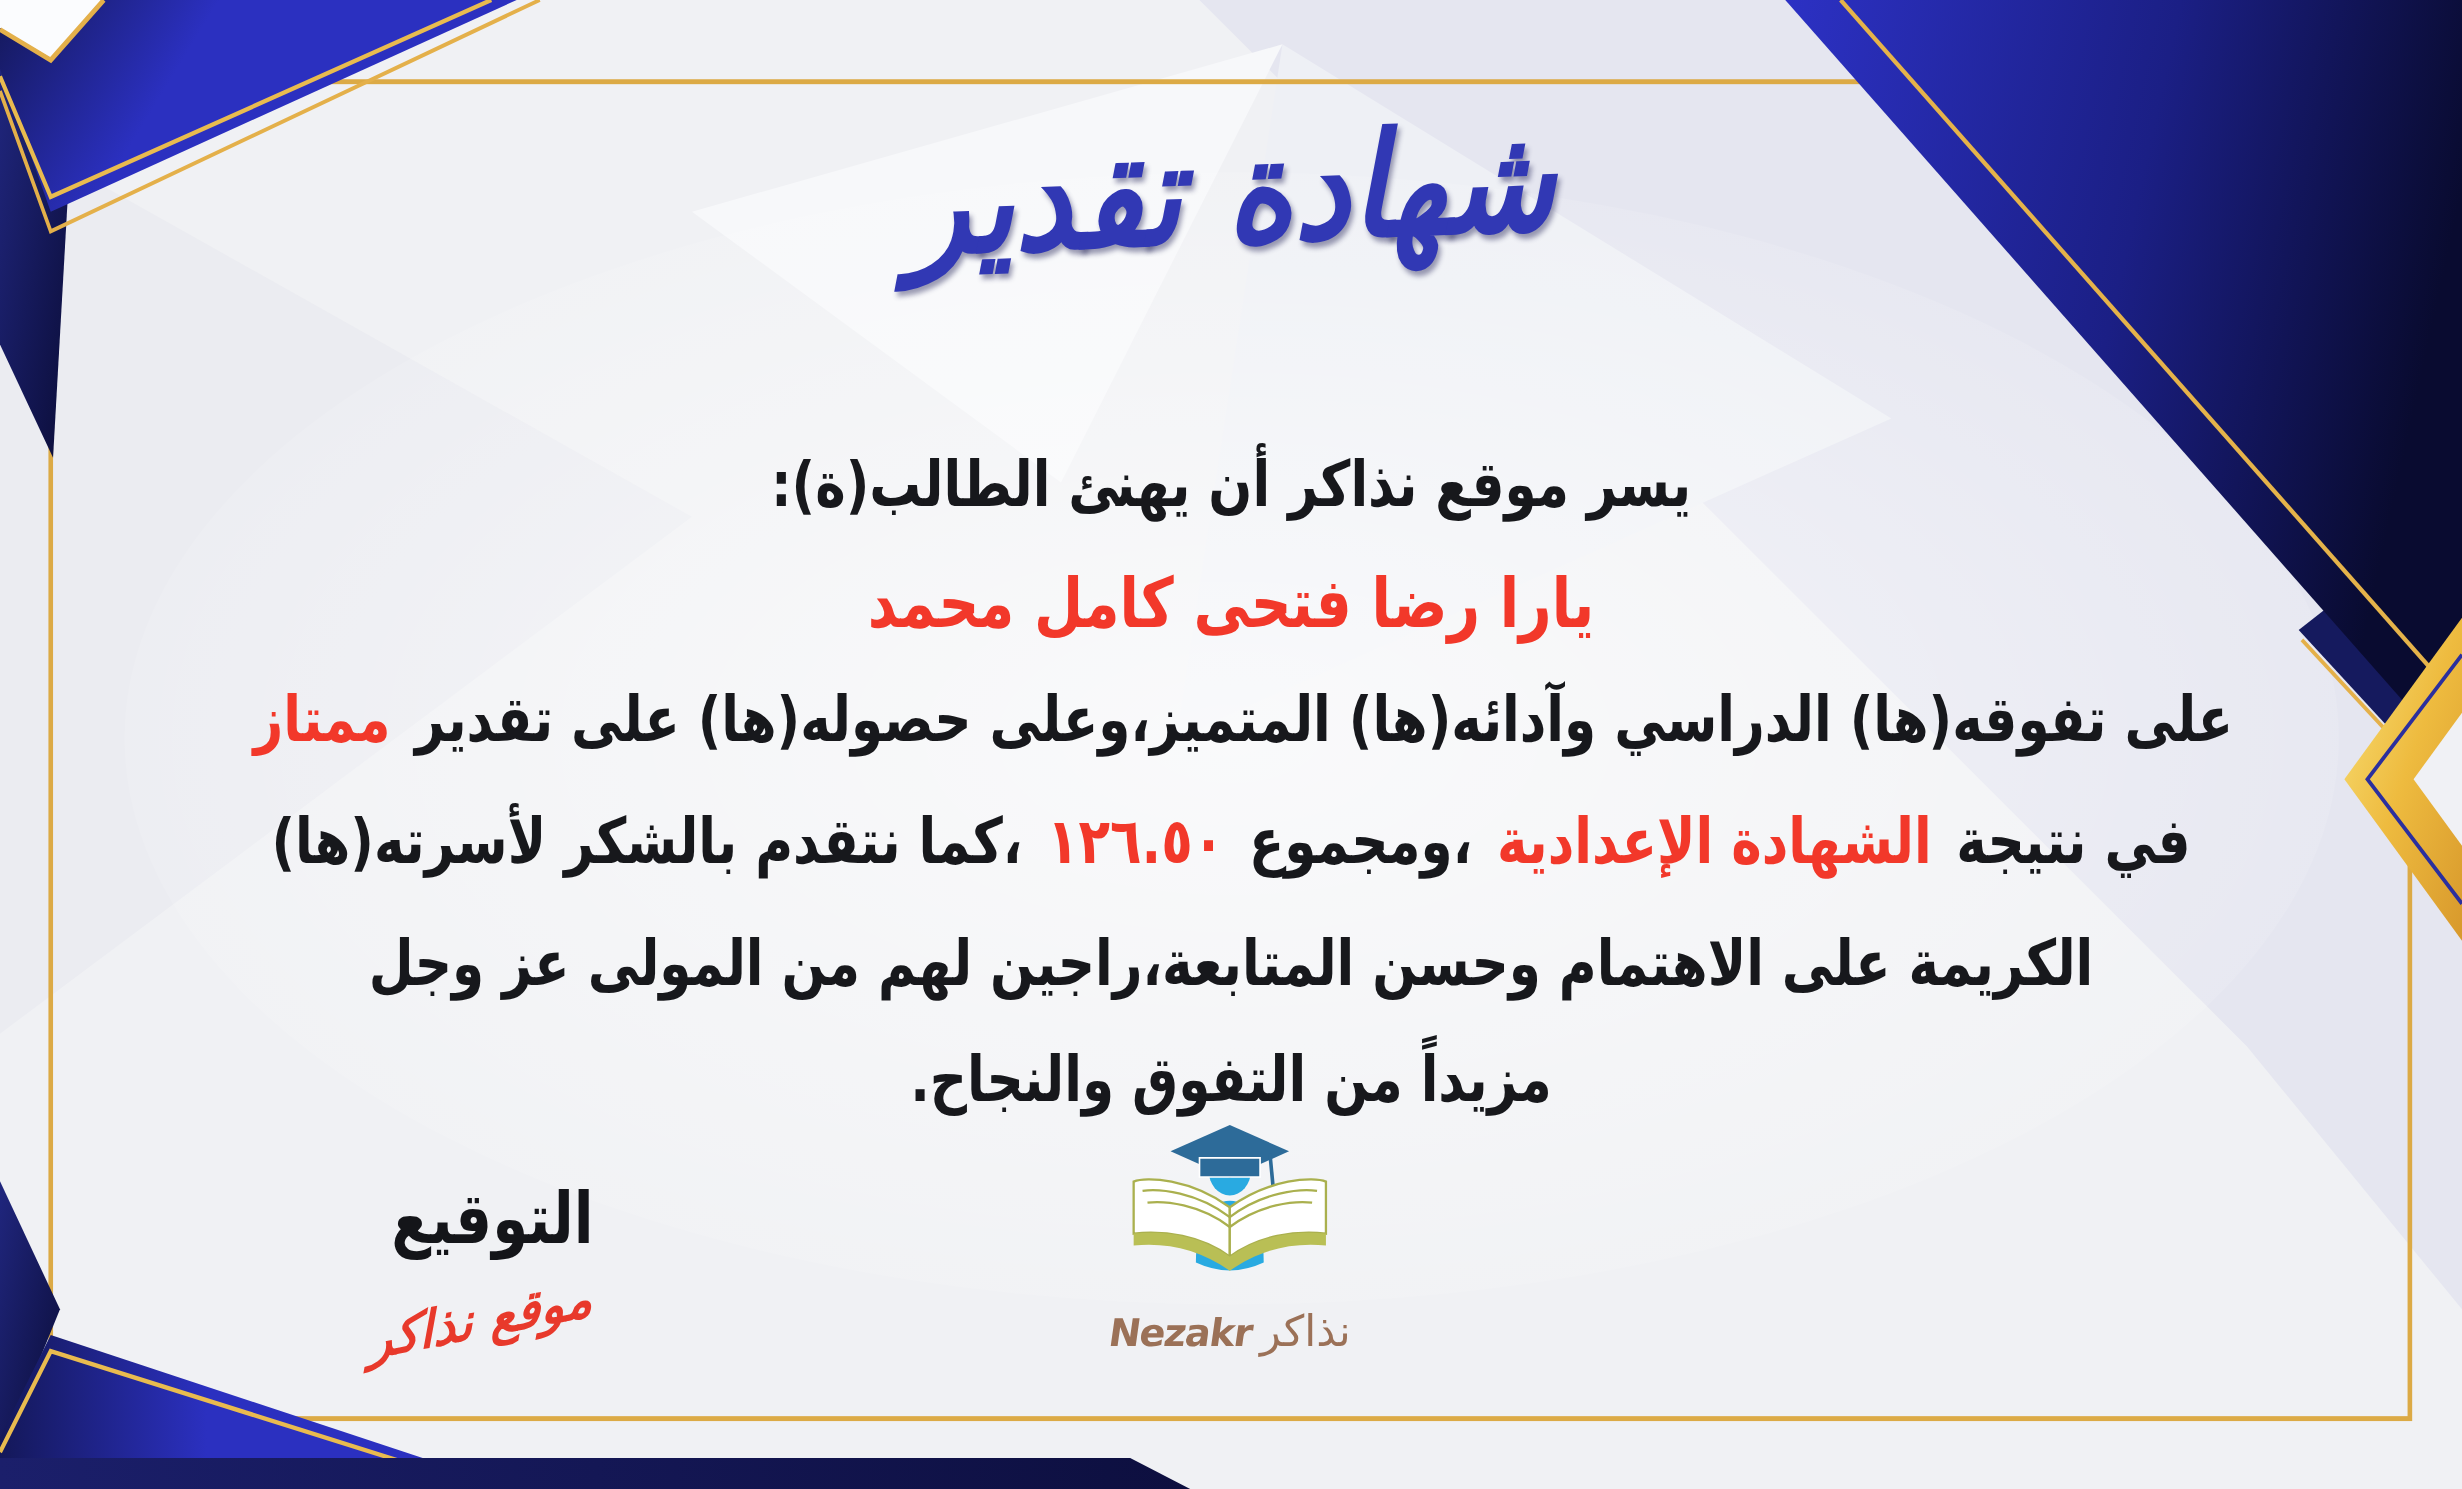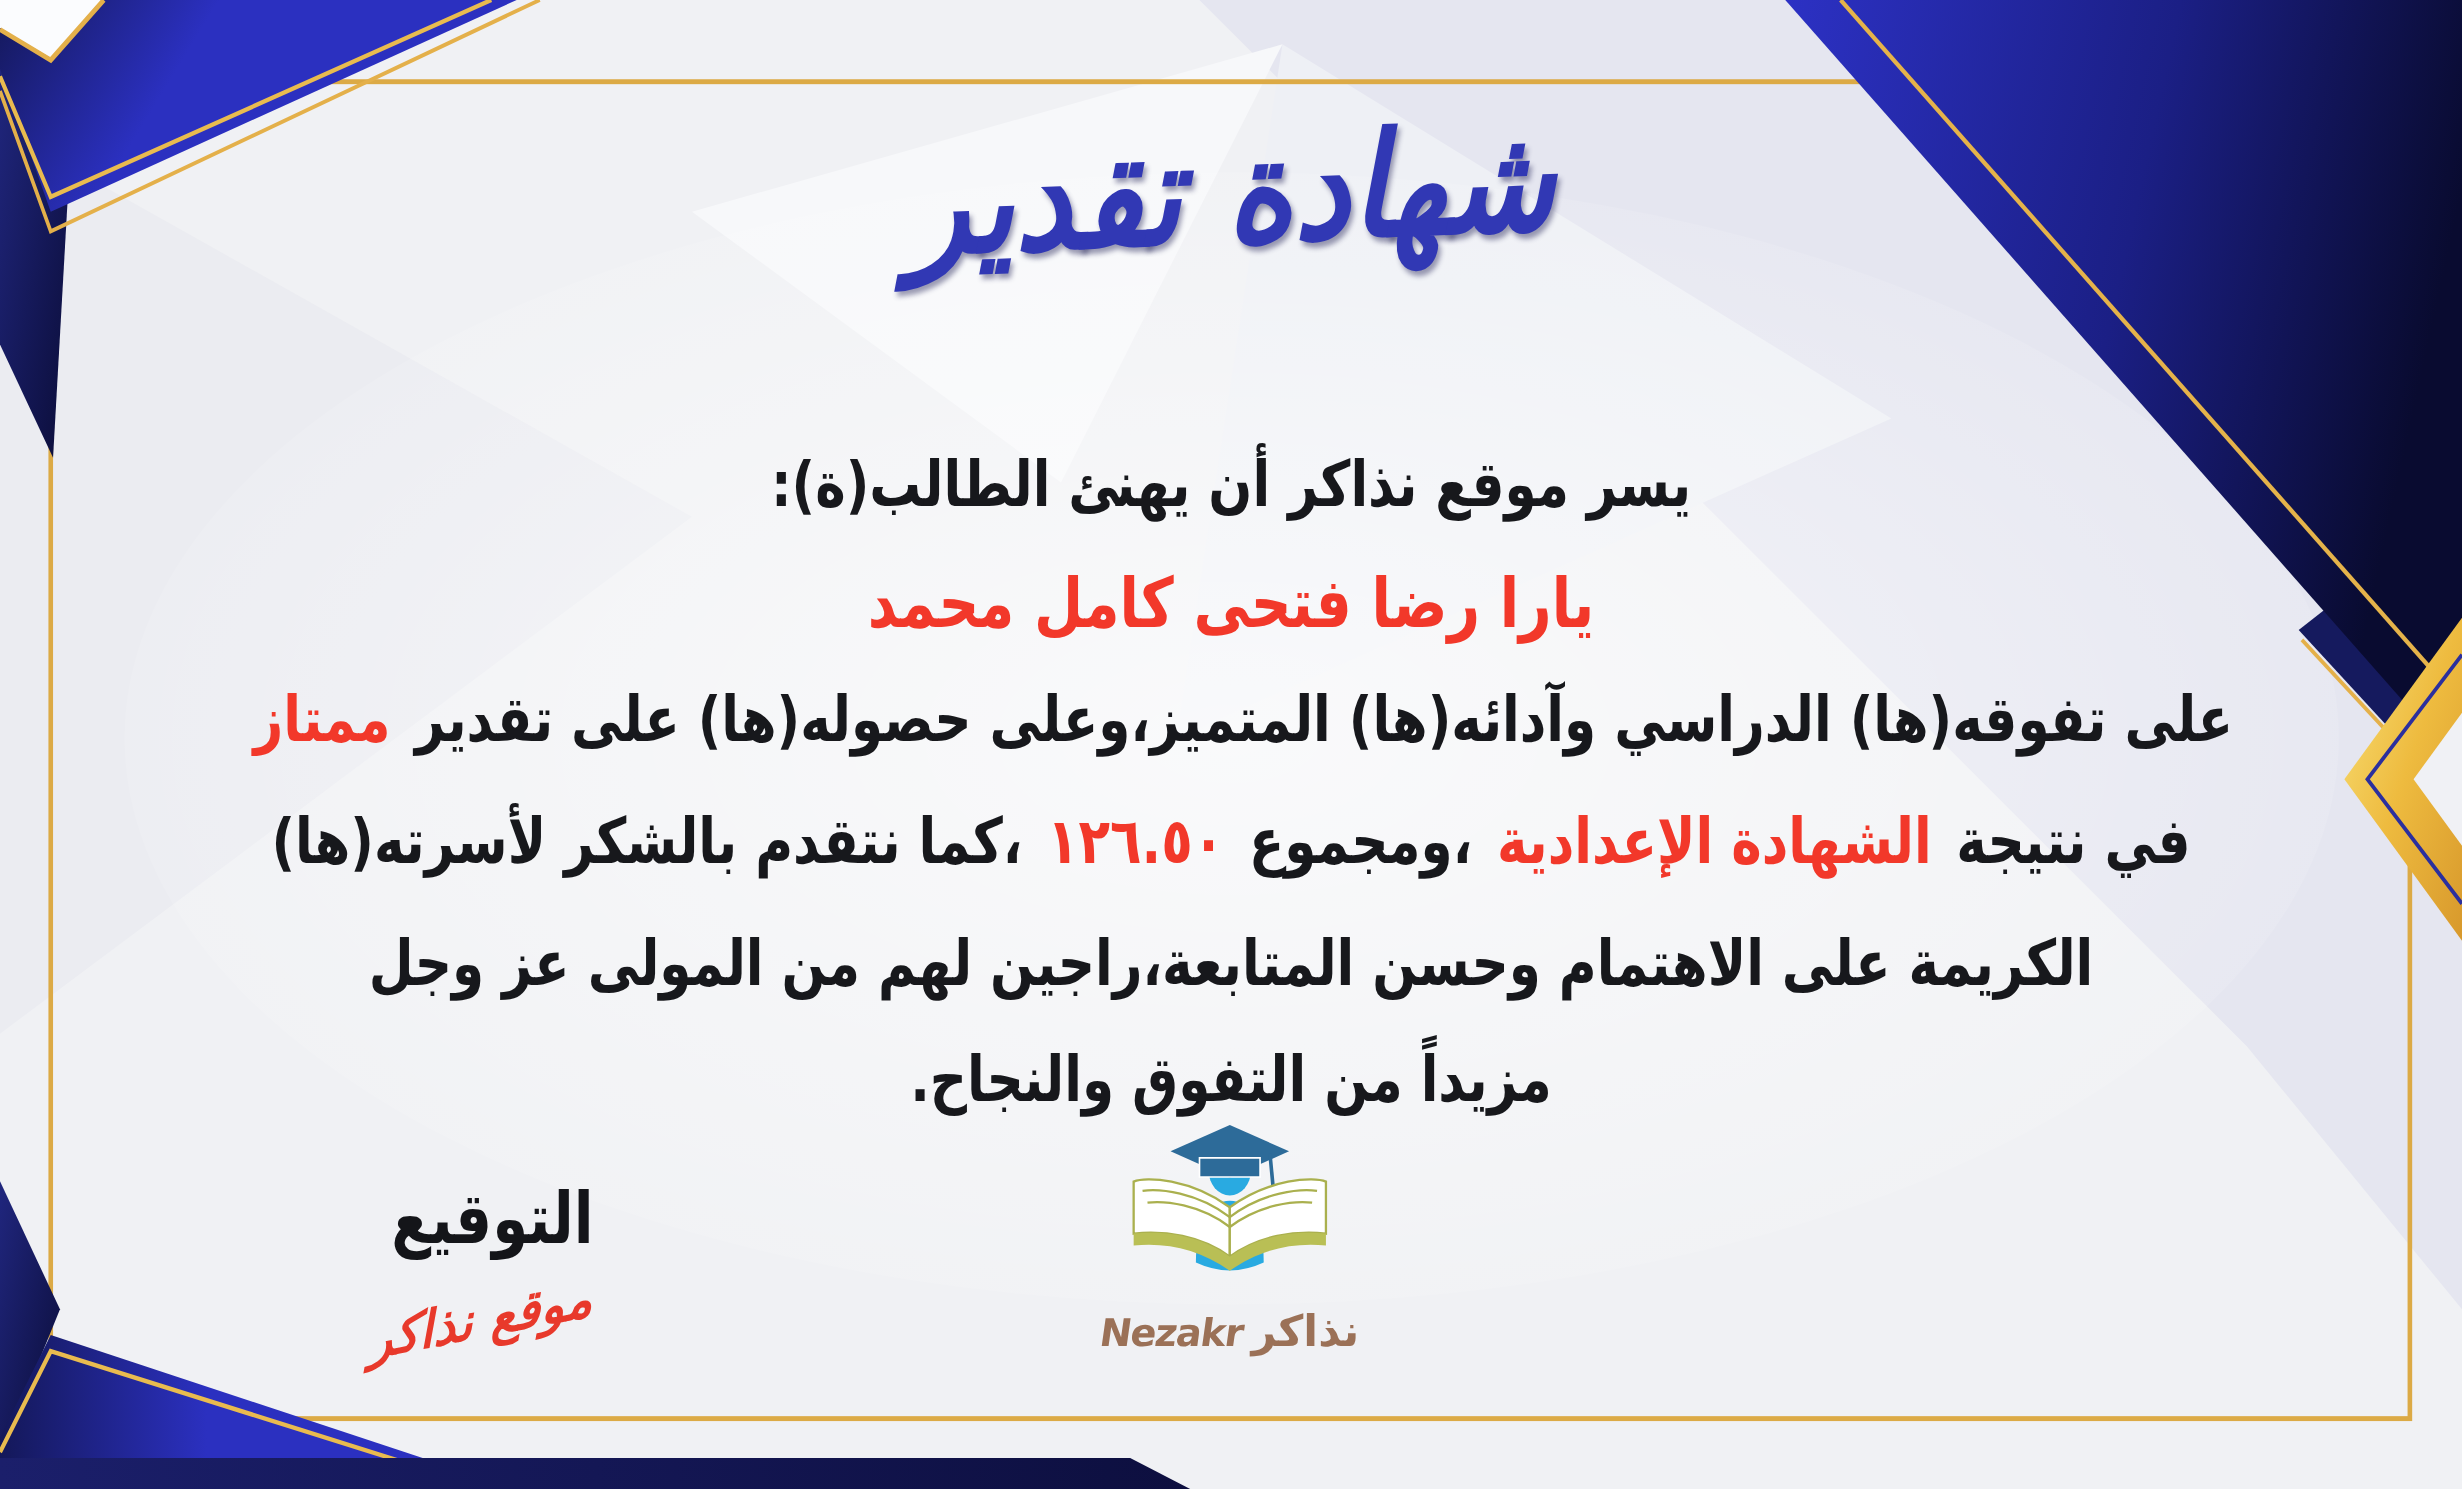--- a/index.html
+++ b/index.html
@@ -22,21 +22,21 @@
   .sig-label{position:absolute;left:12.5%;width:15%;top:80.0%;text-align:center;direction:rtl;
        color:#141519;font-weight:700;font-size:2.35vw;line-height:1;transform:scaleY(1.22);}
   .sig-script{position:absolute;left:11.5%;width:16%;top:87.0%;text-align:center;direction:rtl;
        color:#e8392b;font-weight:700;font-style:italic;font-size:2.05vw;line-height:1;
        transform:rotate(-11deg) skewX(-8deg);}
   .logo{position:absolute;left:43.5%;top:75.3%;width:12.9%;height:17.2%;
         display:flex;flex-direction:column;align-items:center;}
   .logo svg{width:100%;height:72%;}
   .wordmark{display:flex;direction:ltr;align-items:baseline;gap:0.35vw;color:#9b7157;margin-top:0.2%;}
   .wm-latin{font-weight:700;font-size:1.55vw;transform:skewX(-8deg);letter-spacing:-0.05vw;}
-  .wm-arabic{font-weight:700;font-size:1.75vw;direction:rtl;}
+  .wm-arabic{font-weight:400;font-size:1.75vw;direction:rtl;}
 </style>
 </head>
 <body>
 
 <div class="page">
 
   <svg class="decor" viewBox="0 0 5337 3025" preserveAspectRatio="none">
     <defs>
       <linearGradient id="gBlueTL" x1="0" y1="0" x2="0.4" y2="0.1">
         <stop offset="0" stop-color="#141859"></stop>

